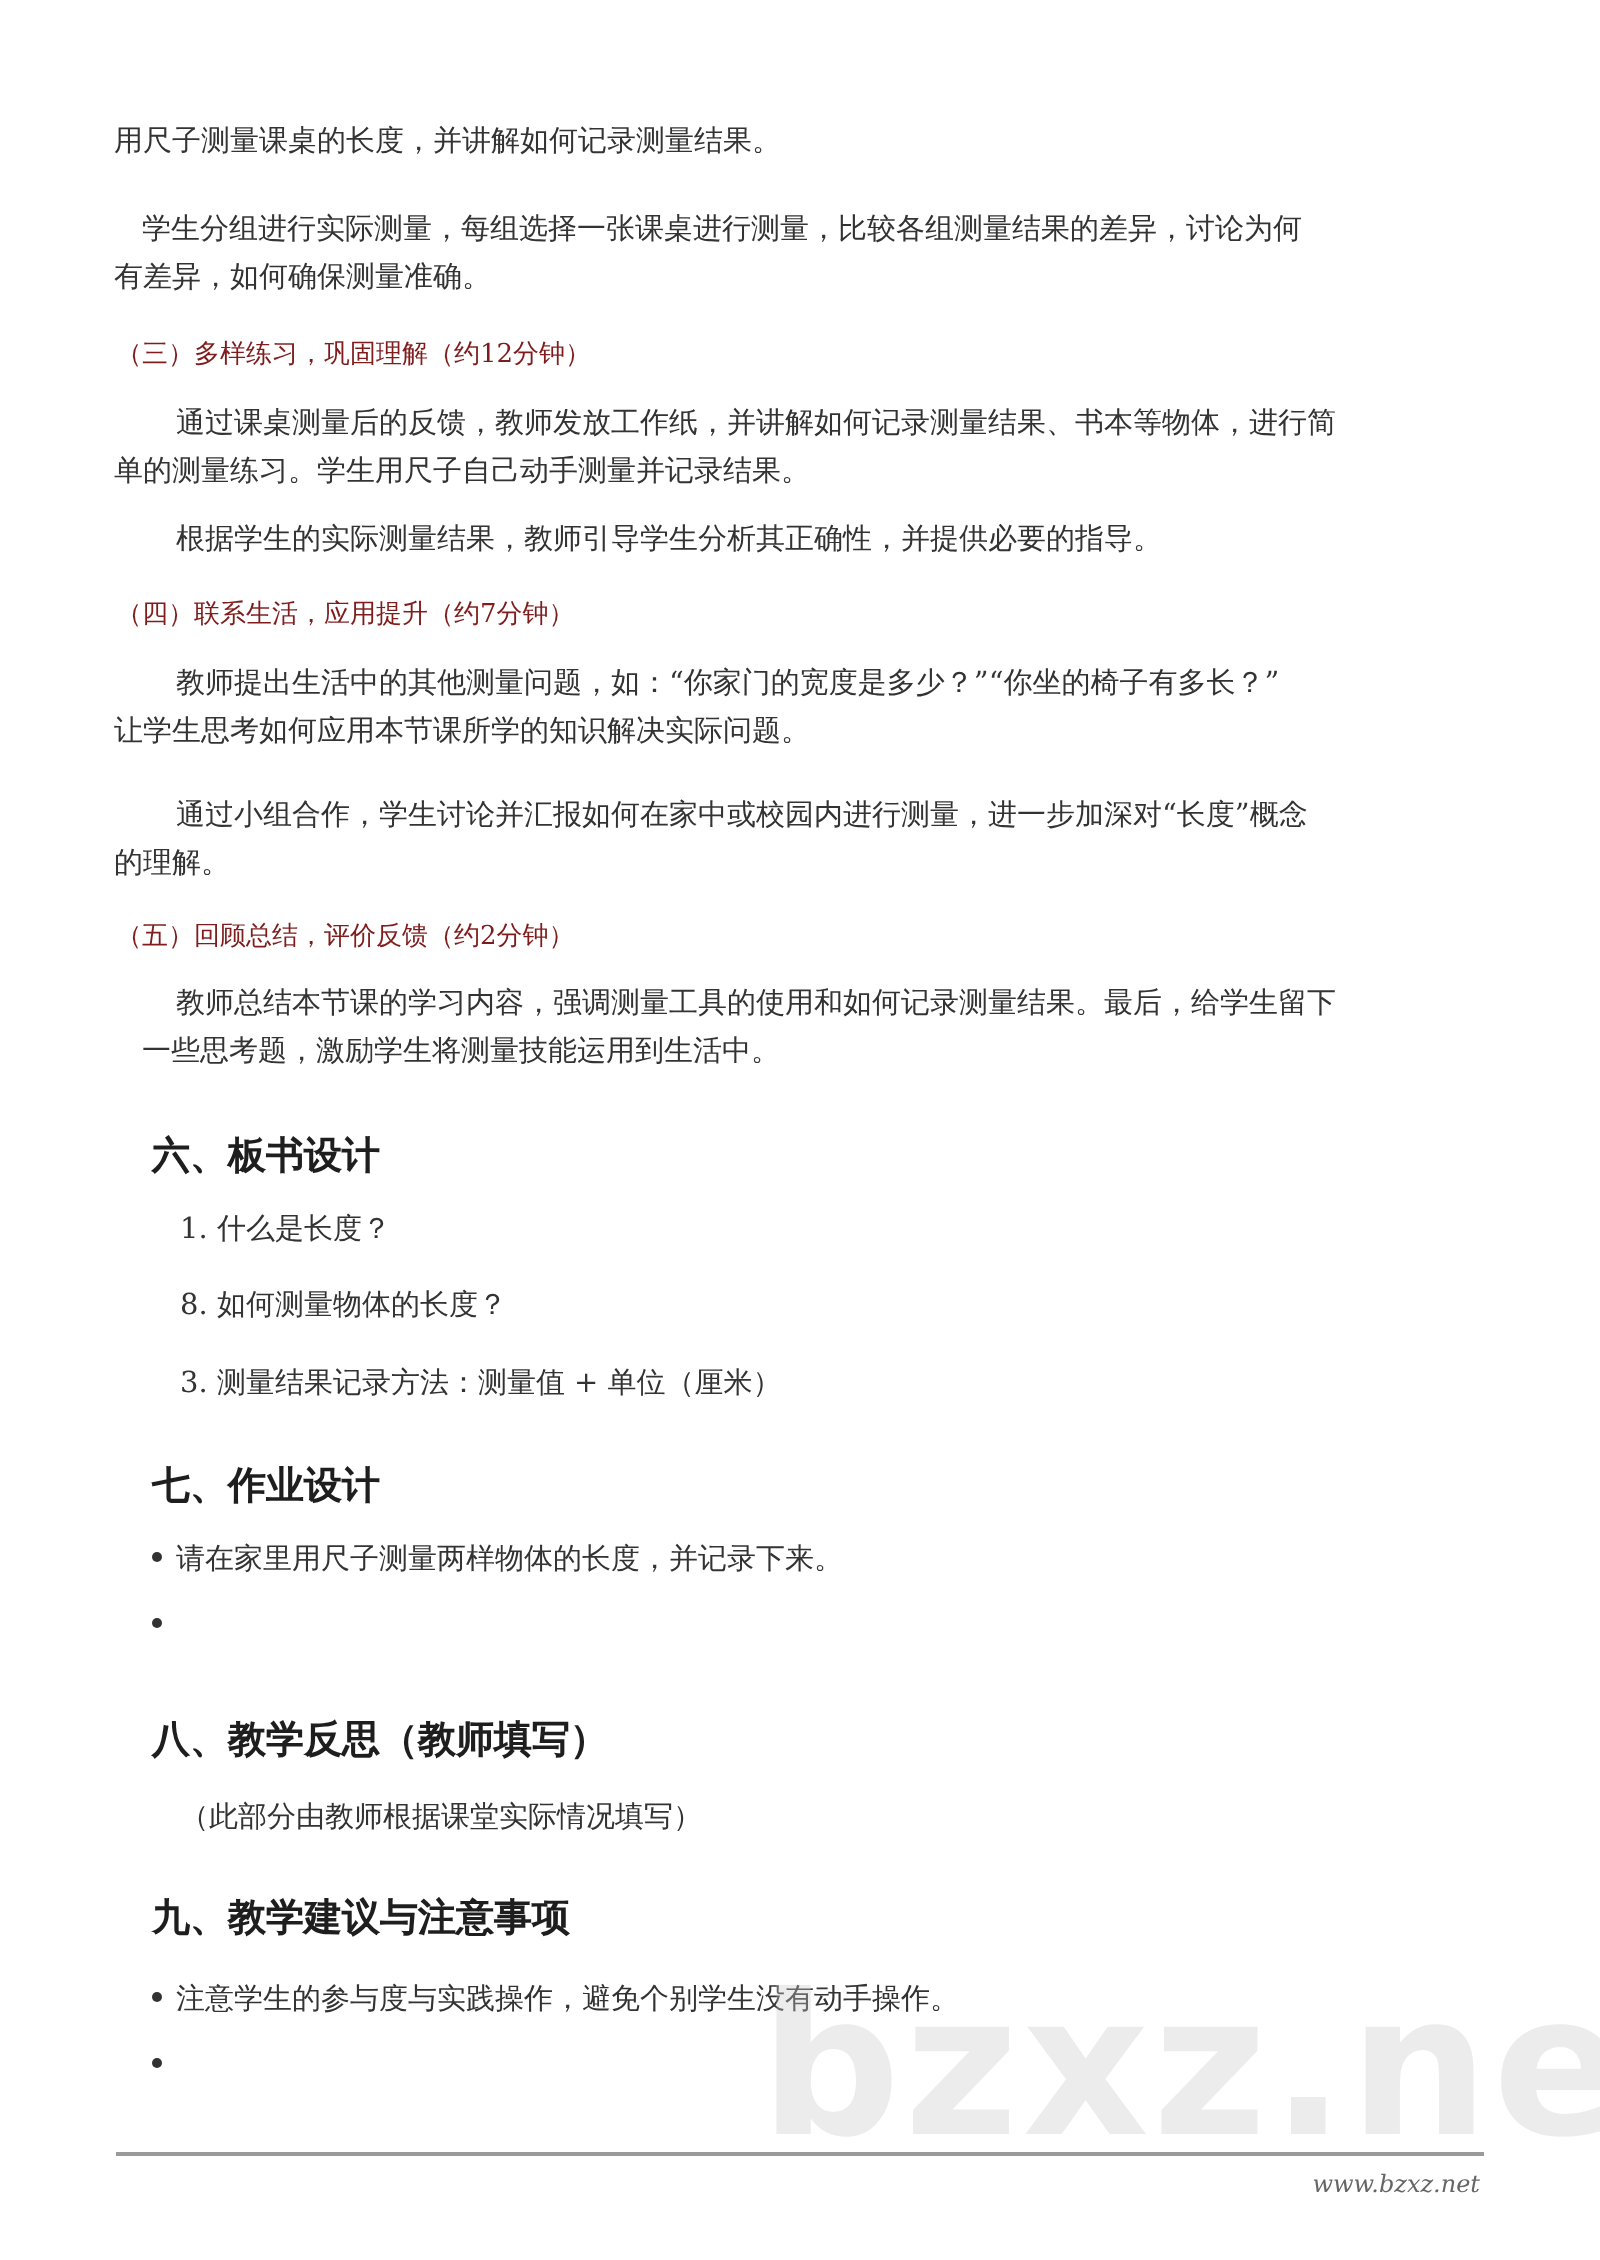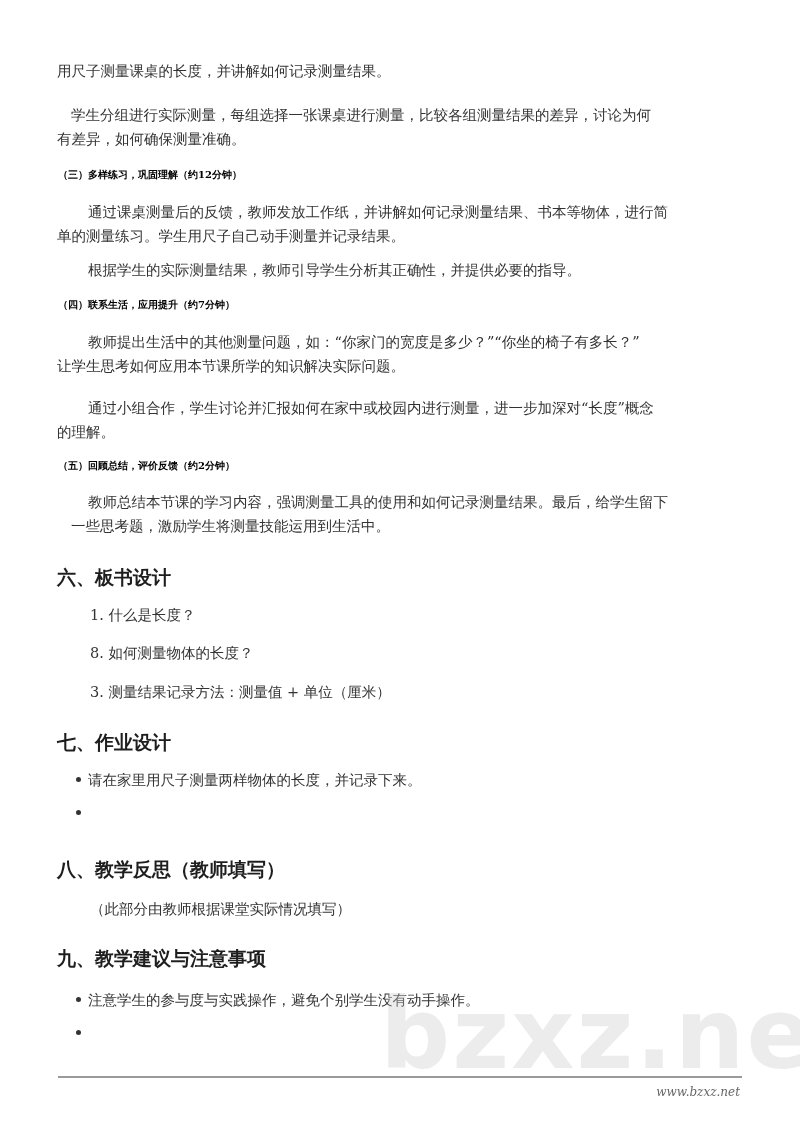--- a/index.html
+++ b/index.html
@@ -1,21 +1,21 @@
 <!DOCTYPE html>
 <html><head>
 <meta charset="utf-8">
 <style>
   html, body { margin:0; padding:0; background:#ffffff; }
   body { width:800px; height:1130px; position:relative; overflow:hidden;
          font-family:"DejaVu Serif","Liberation Serif",serif; color:#2a2a2a; }
   .abs { position:absolute; white-space:nowrap;text-align:center; }
   .p { font-size:14.5px; line-height:24px; color:#333; }
-  .sub { font-size:10px; font-weight:bold; color:#000000; }
-  .h2 { font-size:19px; font-weight:bold; color:#1e1e1e; font-family:"DejaVu Sans","Liberation Sans",sans-serif; }
+  .sub { font-size:13px; font-weight:normal; color:#7f1d1d; }
+  .h2 { font-size:19px; font-weight:bold; color:#1e1e1e; font-family:"DejaVu Sans","Liberation Sans",sans-serif;margin-left:19px; }
   .bullet-dot { display:inline-block; width:5px; height:5px; border-radius:50%; background:#333; vertical-align:middle; margin-right:7px; position:relative; top:-2px; }
   .watermark { position:absolute; left:380px; top:985px; font-family:"DejaVu Sans","Liberation Sans",sans-serif;
                font-weight:bold; font-size:98px; letter-spacing:2px; color:rgba(200,200,200,0.35); line-height:1; pointer-events:none; }
   .rule { position:absolute; left:58px; top:1076px; width:684px; height:2px; background:#9a9a9a; }
   .footer { position:absolute; right:60px; top:1085px; font-style:italic; font-size:12px; color:#666; font-family:"DejaVu Serif","Liberation Serif",serif; }
 </style>
 </head>
 <body>
 
 <div>

